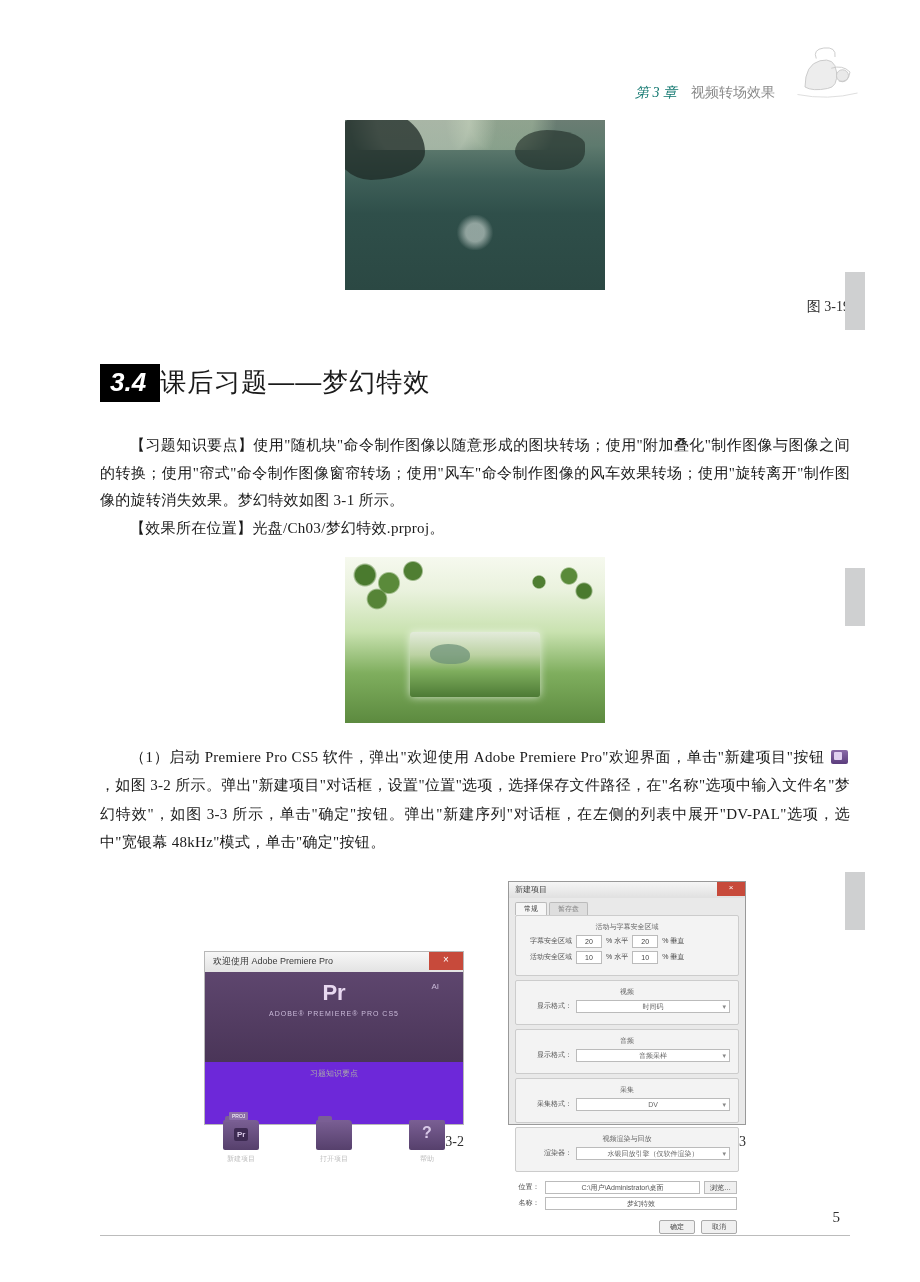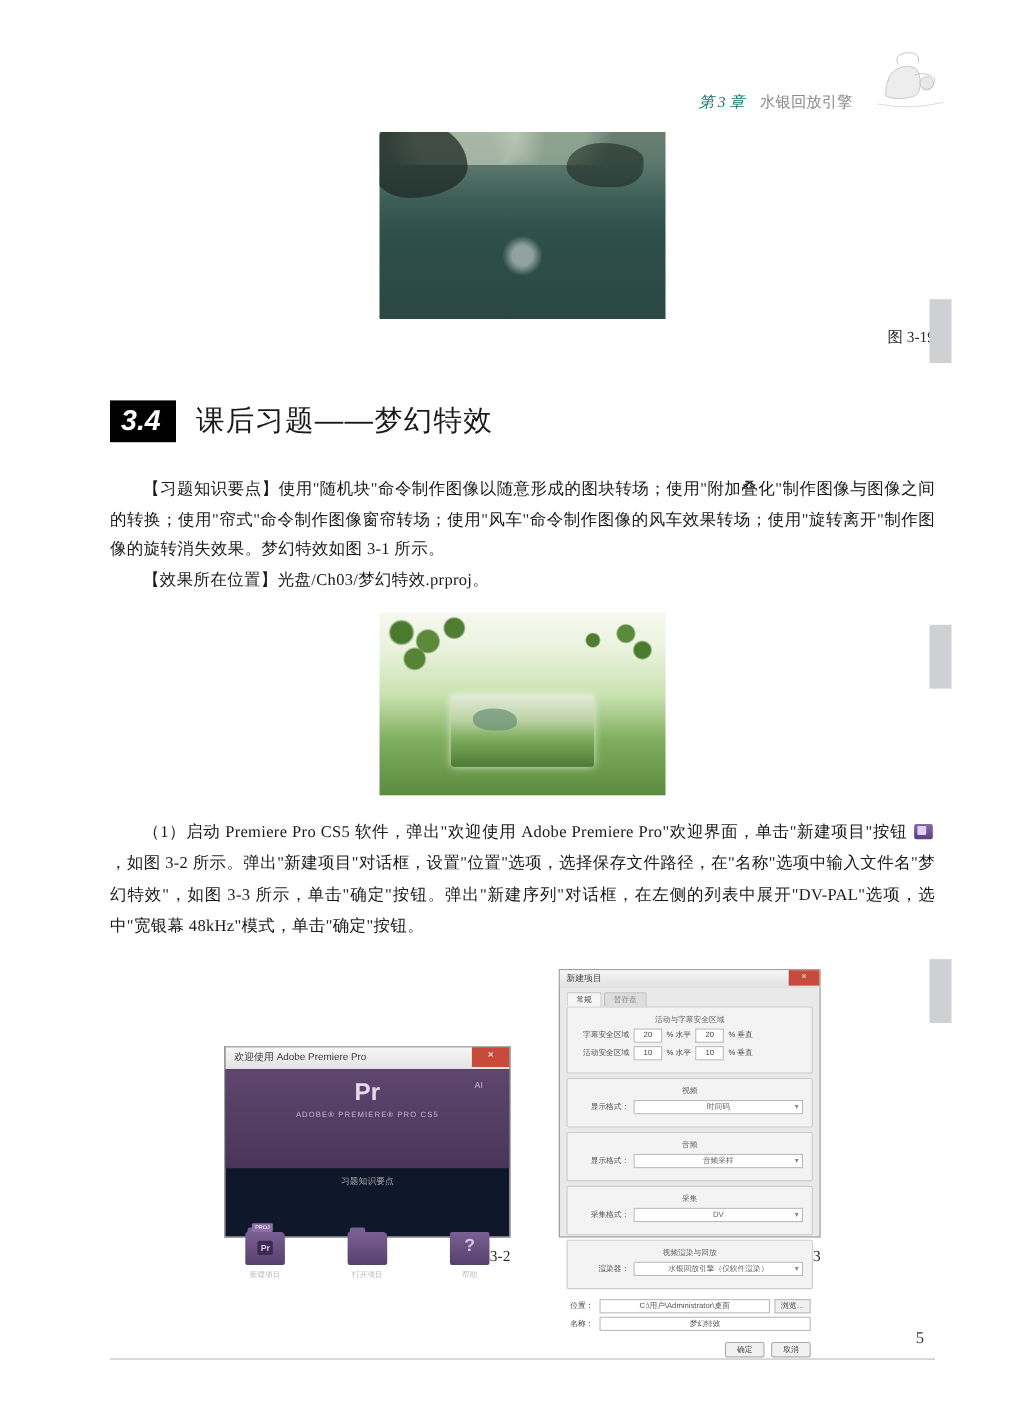--- a/index.html
+++ b/index.html
@@ -103,21 +103,20 @@
     width: 50px;
     height: 35px;
     background: radial-gradient(circle, rgba(210,220,215,0.6) 0 30%, transparent 60%);
     top: 95px;
     left: 105px;
   }
   .sec-head {
     display: flex;
     align-items: center;
     margin-top: 48px;
-    gap: 18px;
   }
   .sec-badge {
     background: #000;
     color: #fff;
     font-weight: bold;
     font-style: italic;
     font-family: Arial, "Heiti SC", sans-serif;
     font-size: 26px;
     padding: 2px 14px 2px 10px;
     line-height: 1.3;
@@ -222,21 +221,21 @@
     display: flex;
     justify-content: center;
     gap: 44px;
     margin-top: 24px;
     align-items: flex-end;
   }
   .dialog-col { text-align: center; }
   .dlg32 {
     width: 260px;
     height: 174px;
-    background: #0f172a;
+    background: #6d28d9;
     font-family: "Microsoft YaHei", Arial, sans-serif;
     font-size: 9px;
     color: #cfcfcf;
     position: relative;
     border: 1px solid #b8b8b8;
     box-sizing: border-box;
   }
   .dlg32 .titlebar {
     height: 20px;
     background: linear-gradient(180deg, #f7f7f7, #e3e3e3);
@@ -533,21 +532,21 @@
     </svg>
   </div>
 
   <div class="side-tab t1"></div>
   <div class="side-tab t2"></div>
   <div class="side-tab t3"></div>
 
   <div class="header-line">
     <span class="chap-num">第 3 章</span>
     &nbsp;&nbsp;
-    <span>水银回放引擎</span>
+    <span>视频转场效果</span>
   </div>
 
   <div class="fig fig319">
     <div class="imgbox">
       <div class="foliage"></div>
       <div class="rock"></div>
       <div class="rock2"></div>
       <div class="splash"></div>
     </div>
     <div class="fig-caption">图 3-19</div>

